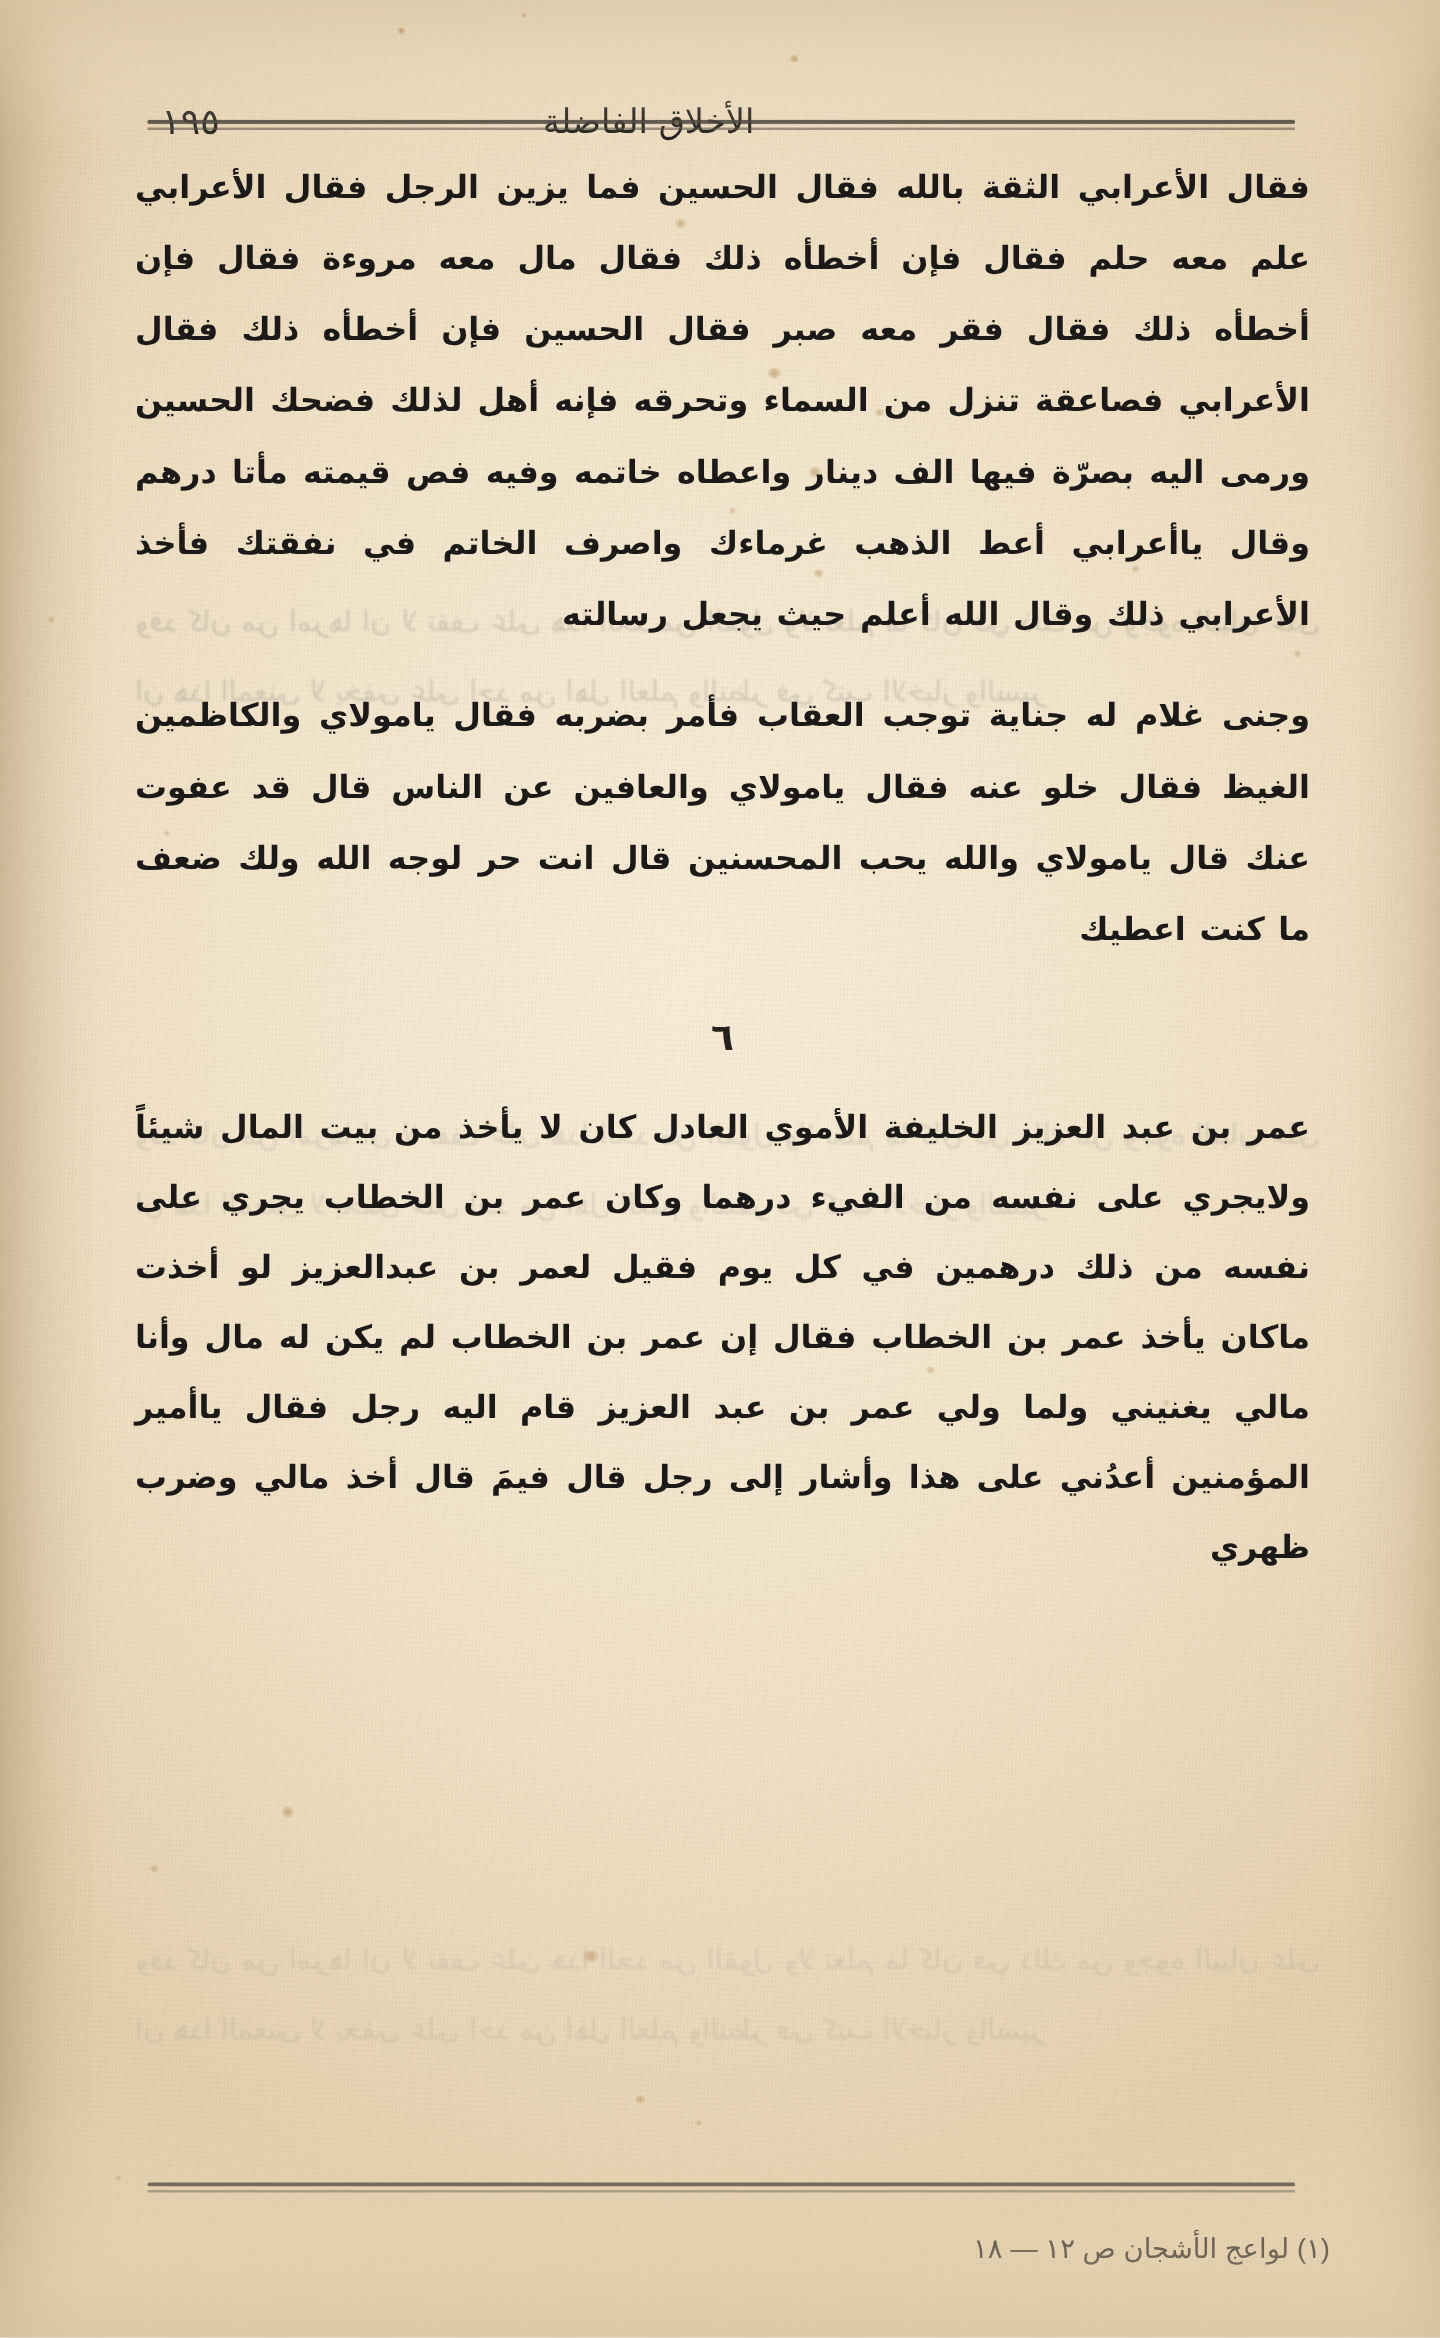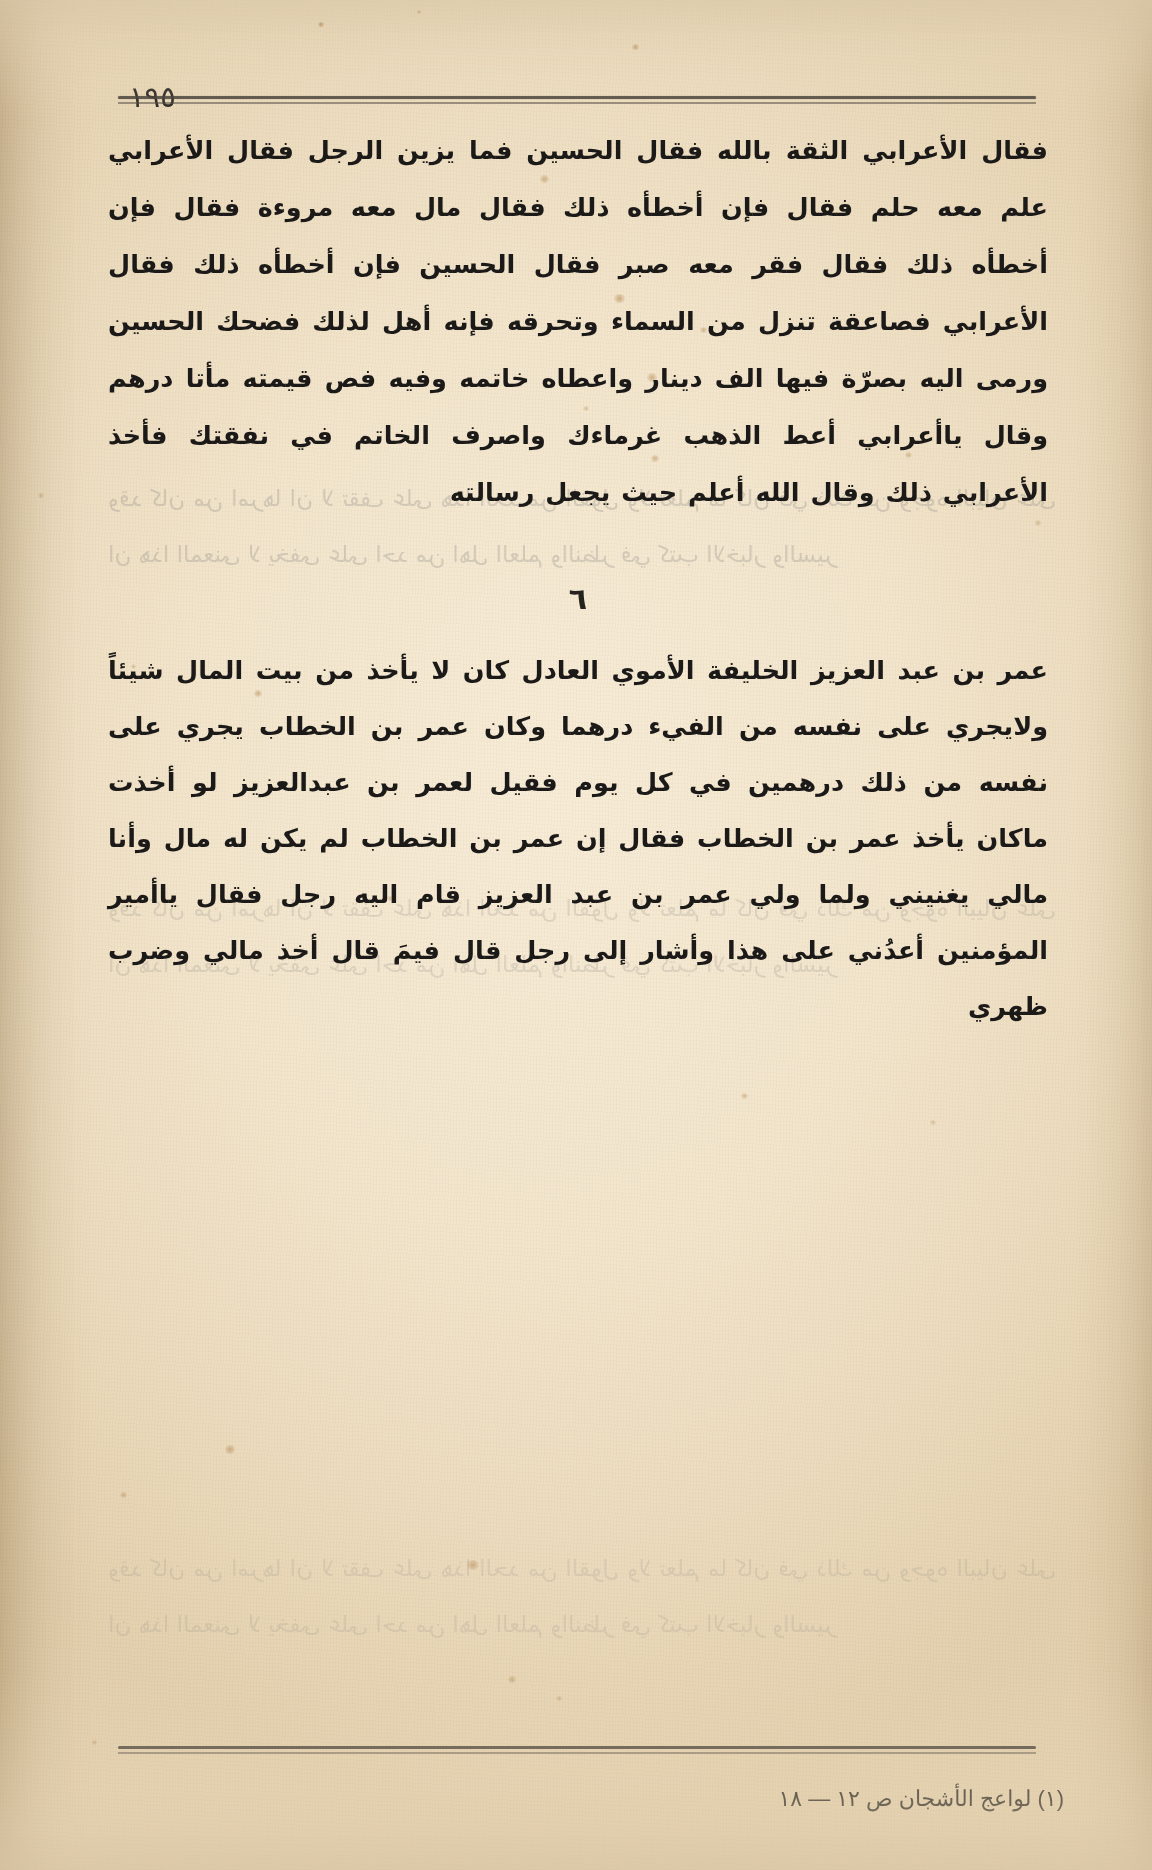--- a/index.html
+++ b/index.html
@@ -158,33 +158,35 @@
   <div class="paper-grain"></div>
 
   <div class="bleed" style="top:470px;height:380px;">وقد كان من امرها ان لا تقف على هذا الحد من القول ولا تعلم ما كان في ذلك من وجوه البيان على ان هذا المعنى لا يخفى على احد من اهل العلم والنظر في كتب الاخبار والسير</div>
   <div class="bleed" style="top:880px;height:320px;opacity:.22;">وقد كان من امرها ان لا تقف على هذا الحد من القول ولا تعلم ما كان في ذلك من وجوه البيان على ان هذا المعنى لا يخفى على احد من اهل العلم والنظر في كتب الاخبار والسير</div>
   <div class="bleed" style="top:1540px;height:200px;opacity:.18;">وقد كان من امرها ان لا تقف على هذا الحد من القول ولا تعلم ما كان في ذلك من وجوه البيان على ان هذا المعنى لا يخفى على احد من اهل العلم والنظر في كتب الاخبار والسير</div>
 
   <div class="content">
 
     <div class="running-head">
       <div class="folio">١٩٥</div>
+      <div class="book-title">الأخلاق الفاضلة</div>
     </div>
 
     <div class="rule-top">
       <div class="r1"></div>
       <div class="r2"></div>
     </div>
 
     <div class="body-text">
 
       <p class="para">فقال الأعرابي الثقة بالله فقال الحسين فما يزين الرجل فقال الأعرابي علم معه حلم فقال فإن أخطأه ذلك فقال مال معه مروءة فقال فإن أخطأه ذلك فقال فقر معه صبر فقال الحسين فإن أخطأه ذلك فقال الأعرابي فصاعقة تنزل من السماء وتحرقه فإنه أهل لذلك فضحك الحسين ورمى اليه بصرّة فيها الف دينار واعطاه خاتمه وفيه فص قيمته مأتا درهم وقال ياأعرابي أعط الذهب غرماءك واصرف الخاتم في نفقتك فأخذ الأعرابي ذلك وقال الله أعلم حيث يجعل رسالته</p>
 
       <div class="spacer-sm"></div>
 
+      <p class="para">وجنى غلام له جناية توجب العقاب فأمر بضربه فقال يامولاي والكاظمين الغيظ فقال خلو عنه فقال يامولاي والعافين عن الناس قال قد عفوت عنك قال يامولاي والله يحب المحسنين قال انت حر لوجه الله ولك ضعف ما كنت اعطيك</p>
 
       <div class="spacer-sm"></div>
 
 
       <div class="section-mark">٦</div>
 
       <p class="para tight">عمر بن عبد العزيز الخليفة الأموي العادل كان لا يأخذ من بيت المال شيئاً ولايجري على نفسه من الفيء درهما وكان عمر بن الخطاب يجري على نفسه من ذلك درهمين في كل يوم فقيل لعمر بن عبدالعزيز لو أخذت ماكان يأخذ عمر بن الخطاب فقال إن عمر بن الخطاب لم يكن له مال وأنا مالي يغنيني ولما ولي عمر بن عبد العزيز قام اليه رجل فقال ياأمير المؤمنين أعدُني على هذا وأشار إلى رجل قال فيمَ قال أخذ مالي وضرب ظهري</p>
 
     </div>
 

